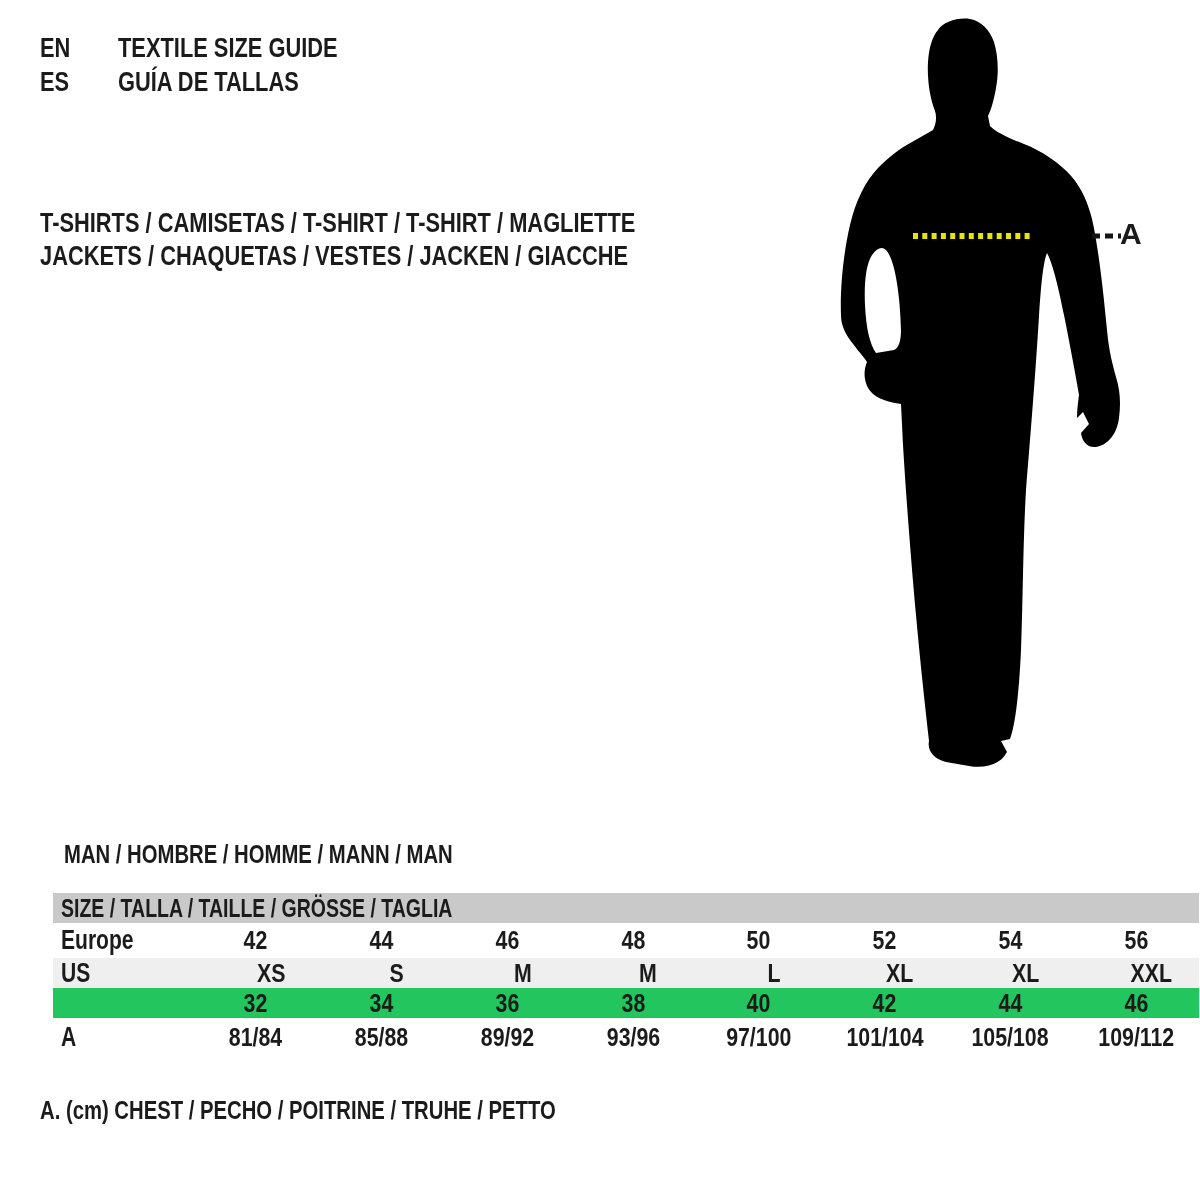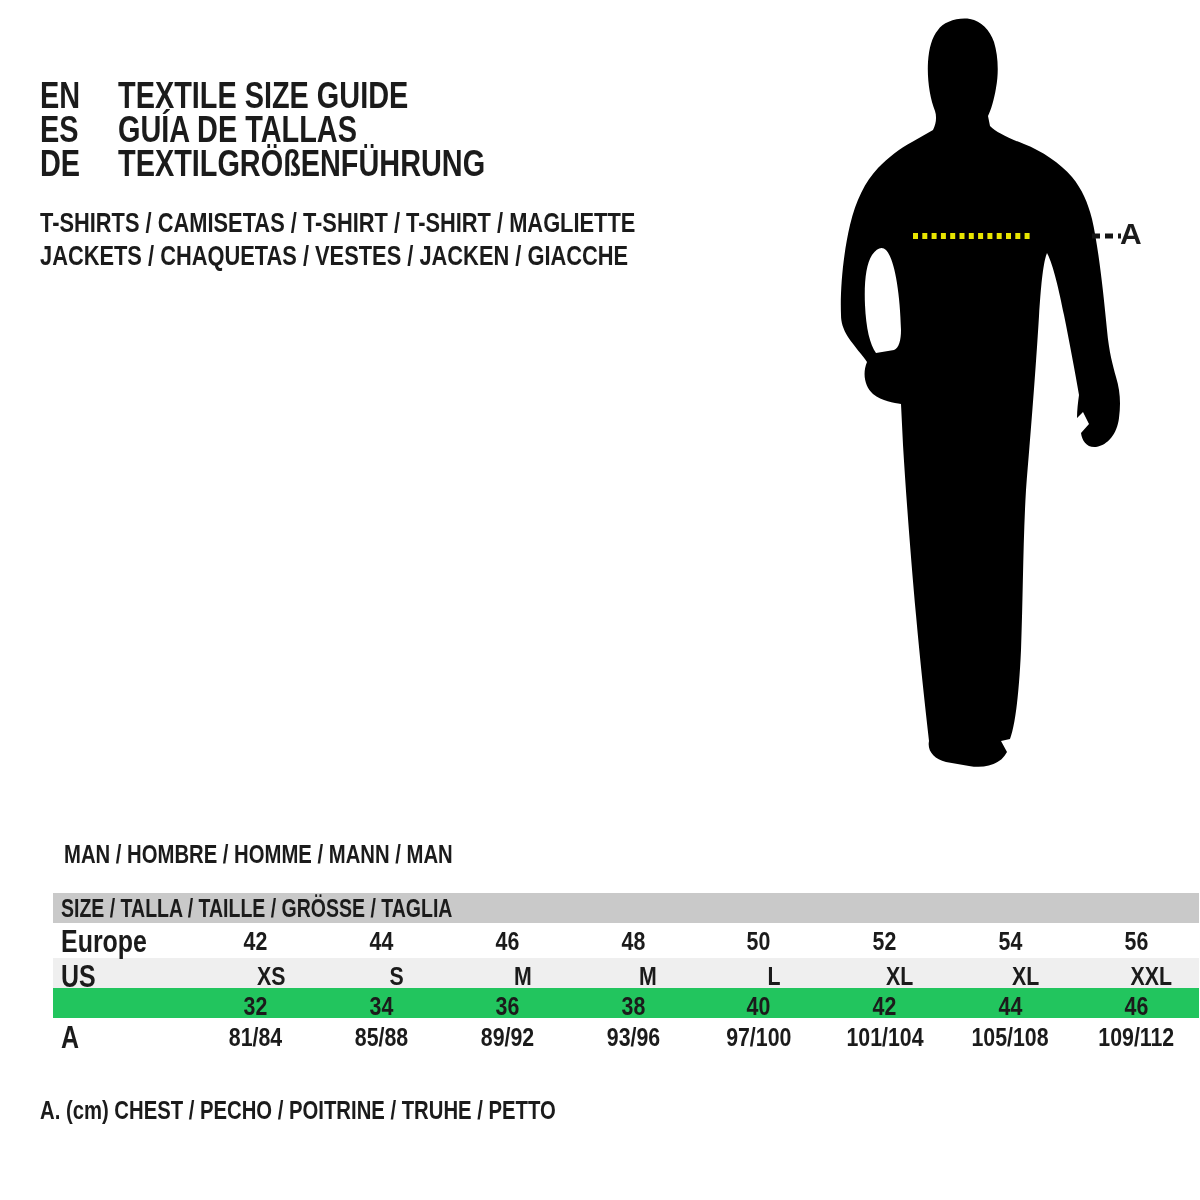--- a/index.html
+++ b/index.html
@@ -6,62 +6,58 @@
   body{
     width:1200px;height:1200px;position:relative;background:#ffffff;
     font-family:"Liberation Sans",sans-serif;color:#1b1b1b;overflow:hidden;
     -webkit-font-smoothing:antialiased;
   }
   .abs{position:absolute;}
   .cond{display:inline-block;transform:scaleX(0.78);transform-origin:0 50%;white-space:nowrap;}
   .condc{display:inline-block;transform:scaleX(0.82);transform-origin:50% 50%;white-space:nowrap;}
 
   
-  .langs{left:40px;top:31px;font-size:37px;font-weight:700;line-height:34px;margin-top:48px;}
+  .langs{left:40px;top:31px;font-size:28px;font-weight:700;line-height:34px;}
   .lang-row{display:grid;grid-template-columns:78px auto;}
 
   
   .products{left:40px;top:206px;font-size:28px;font-weight:700;line-height:33px;}
 
   
   .figure-svg{left:820px;top:0;width:340px;height:800px;}
   .measure-label{left:1120px;top:217px;font-size:30px;font-weight:700;line-height:34px;}
 
   
   .man-title{left:40px;top:841px;font-size:26px;font-weight:700;line-height:26px;margin-left:24px;}
 
   
   .sizetable{left:53px;top:893px;width:1146px;font-size:26px;font-weight:700;}
   .thead{height:30px;background:#c9c9c9;display:flex;align-items:center;padding-left:8px;font-size:25px;}
   .trow{display:grid;grid-template-columns:140px repeat(8,1fr);align-items:center;}
-  .trow .lbl{padding-left:8px;text-align:left;font-size:32px;}
+  .trow .lbl{padding-left:8px;text-align:left;font-size:27px;}
   .trow .val{text-align:center;}
   .r0{height:35px;}
   .r1{height:30px;background:#efefef;gap:30px;}
   .r2{height:30px;background:#22c55e;}
   .r3{height:38px;}
 
   
   .footnote{left:40px;top:1097px;font-size:26px;font-weight:700;line-height:26px;}
 </style>
 </head>
 <body>
 
 <div class="abs langs">
   <div class="lang-row">
     <span class="cond">EN</span>
     <span class="cond">TEXTILE SIZE GUIDE</span>
   </div>
   <div class="lang-row">
     <span class="cond">ES</span>
     <span class="cond">GUÍA DE TALLAS</span>
-  </div>
-  <div class="lang-row">
-    <span class="cond">DE</span>
-    <span class="cond">TEXTILGRÖßENFÜHRUNG</span>
   </div>
 </div>
 
 <div class="abs products">
   <div><span class="cond">T-SHIRTS / CAMISETAS / T-SHIRT / T-SHIRT / MAGLIETTE</span></div>
   <div><span class="cond">JACKETS / CHAQUETAS / VESTES / JACKEN / GIACCHE</span></div>
 </div>
 
 <svg class="abs figure-svg" viewBox="820 0 340 800" aria-hidden="true">
   <path fill-rule="evenodd" fill="#000000" d="

